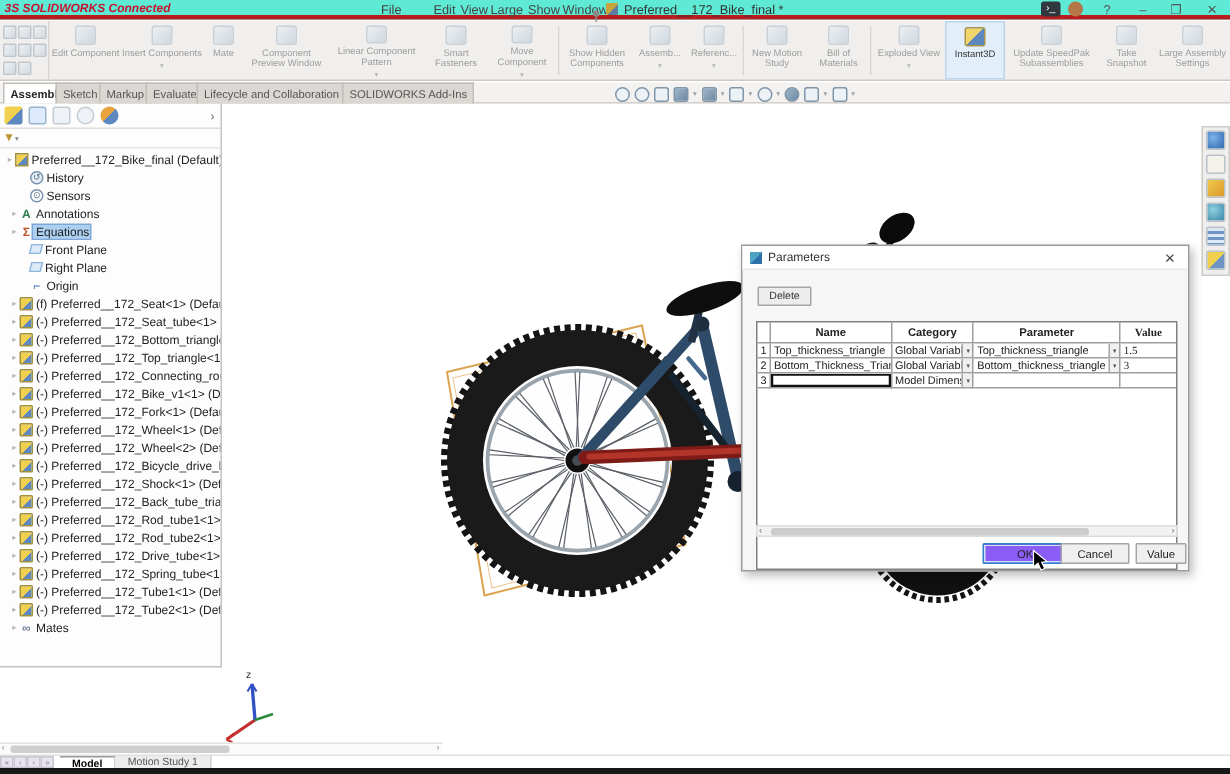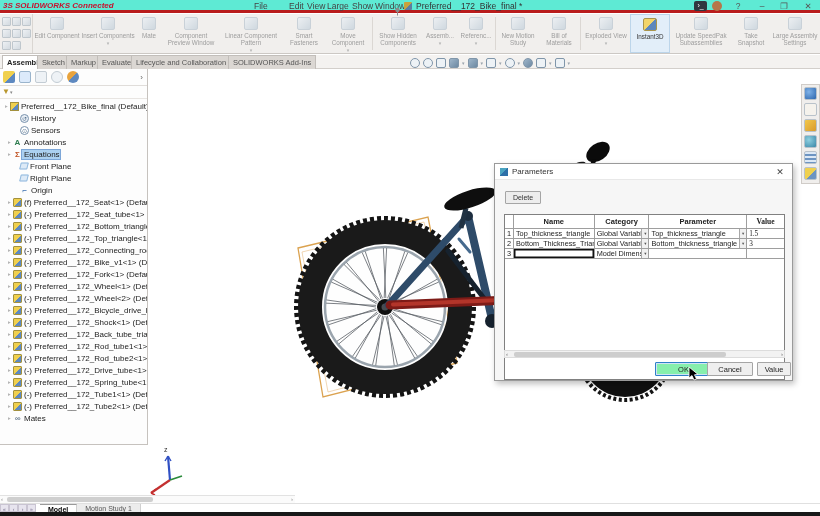--- a/index.html
+++ b/index.html
@@ -87,21 +87,21 @@
   .prow { display:flex; }
   .pcell { border-right:1px solid #9e9e9e; border-bottom:1px solid #9e9e9e; font-size:7.3px; padding:0 2px; overflow:hidden; white-space:nowrap; position:relative; height:10px; line-height:10px; }
   .phead .pcell { height:14px; line-height:14px; font-weight:bold; text-align:center; font-size:7.5px; }
   .c0 { width:9px; padding:0; text-align:center; }
   .c1 { width:81px; } .c2 { width:55px; } .c3 { width:98px; } .c4 { width:37px; border-right:none;font-family:Liberation Serif, serif; }
   .combo { position:absolute; right:0; top:0; width:7px; height:100%; border-left:1px solid #a8a8a8; background:#f0f0f0; font-size:4.5px; color:#555; text-align:center; line-height:9px; }
   .focuscell { box-shadow:inset 0 0 0 1.5px #111; }
   #dlg-hscroll { position:absolute; left:9px; top:186px; width:281px; height:8px; background:#f2f2f2; border:1px solid #dcdcdc; font-size:6px; color:#666; }
   #dlg-hthumb { position:absolute; left:9px; top:1px; width:212px; height:5px; background:#cdcdcd; border-radius:2px; }
   .dlgbtn { position:absolute; top:198px; height:14px; background:#efefef; border:1px solid #a5a5a5; font-size:7.5px; color:#222; text-align:center; line-height:13px; border-radius:1px; }
-  #ok-btn { left:160px; width:57px; background:#86efac; border:1px solid #2f80c8; box-shadow:inset 0 0 0 1px #cfe3f5; }
+  #ok-btn { left:160px; width:57px; background:#8b5cf6; border:1px solid #2f80c8; box-shadow:inset 0 0 0 1px #cfe3f5; }
   #cancel-btn { left:212px; width:46px; }
   #help-btn { left:262px; width:34px; }
   #cursor { left:688px; top:366px; z-index:12; }
 
   
   #tree-hscroll { left:0px; top:495px; width:295px; height:8px; background:#fbfbfb; border-top:1px solid #e2e2e2; z-index:11; font-size:6px; color:#888; }
   #tree-hthumb { position:absolute; left:7px; top:1px; width:146px; height:5px; background:#cfcfcf; border-radius:2px; }
   #bottomtabs { left:0; top:503px; width:820px; height:9px; background:#fff; border-top:1px solid #e0e0e0; z-index:11; display:flex; align-items:stretch; }
   .navbtn { width:9px; border:1px solid #c9c4d2; background:#e7e4ee; color:#7a7290; font-size:5px; text-align:center; line-height:8px; }
   .sheettab { font-size:7px; color:#555; background:#ececec; border-right:1px solid #d0d0d0; padding:0 8px; line-height:9px; white-space:nowrap; }

